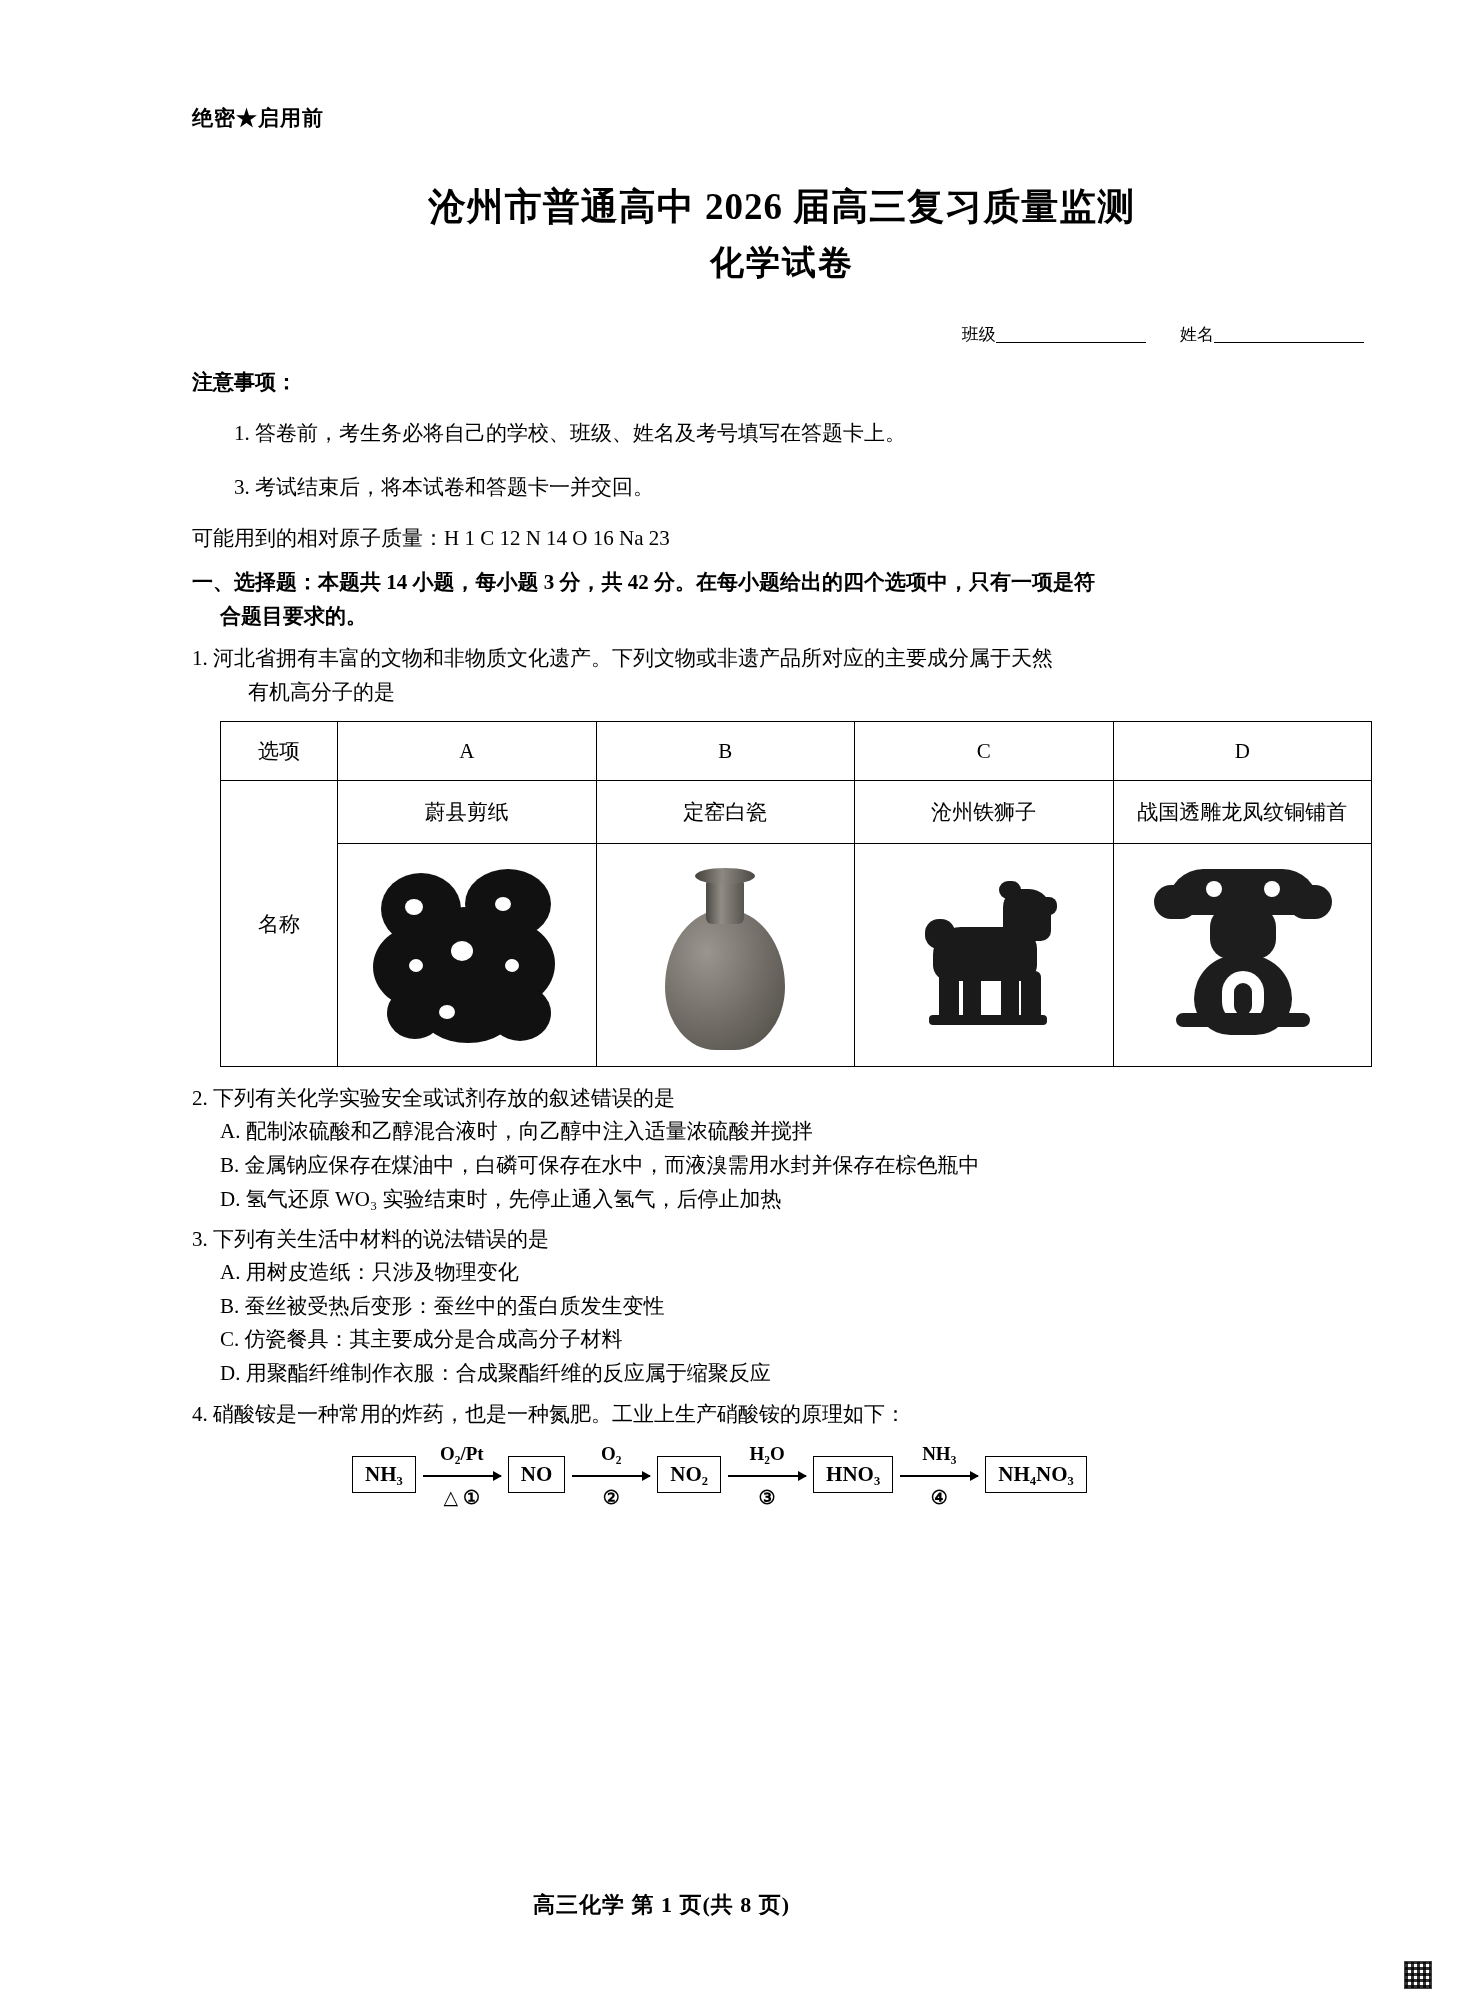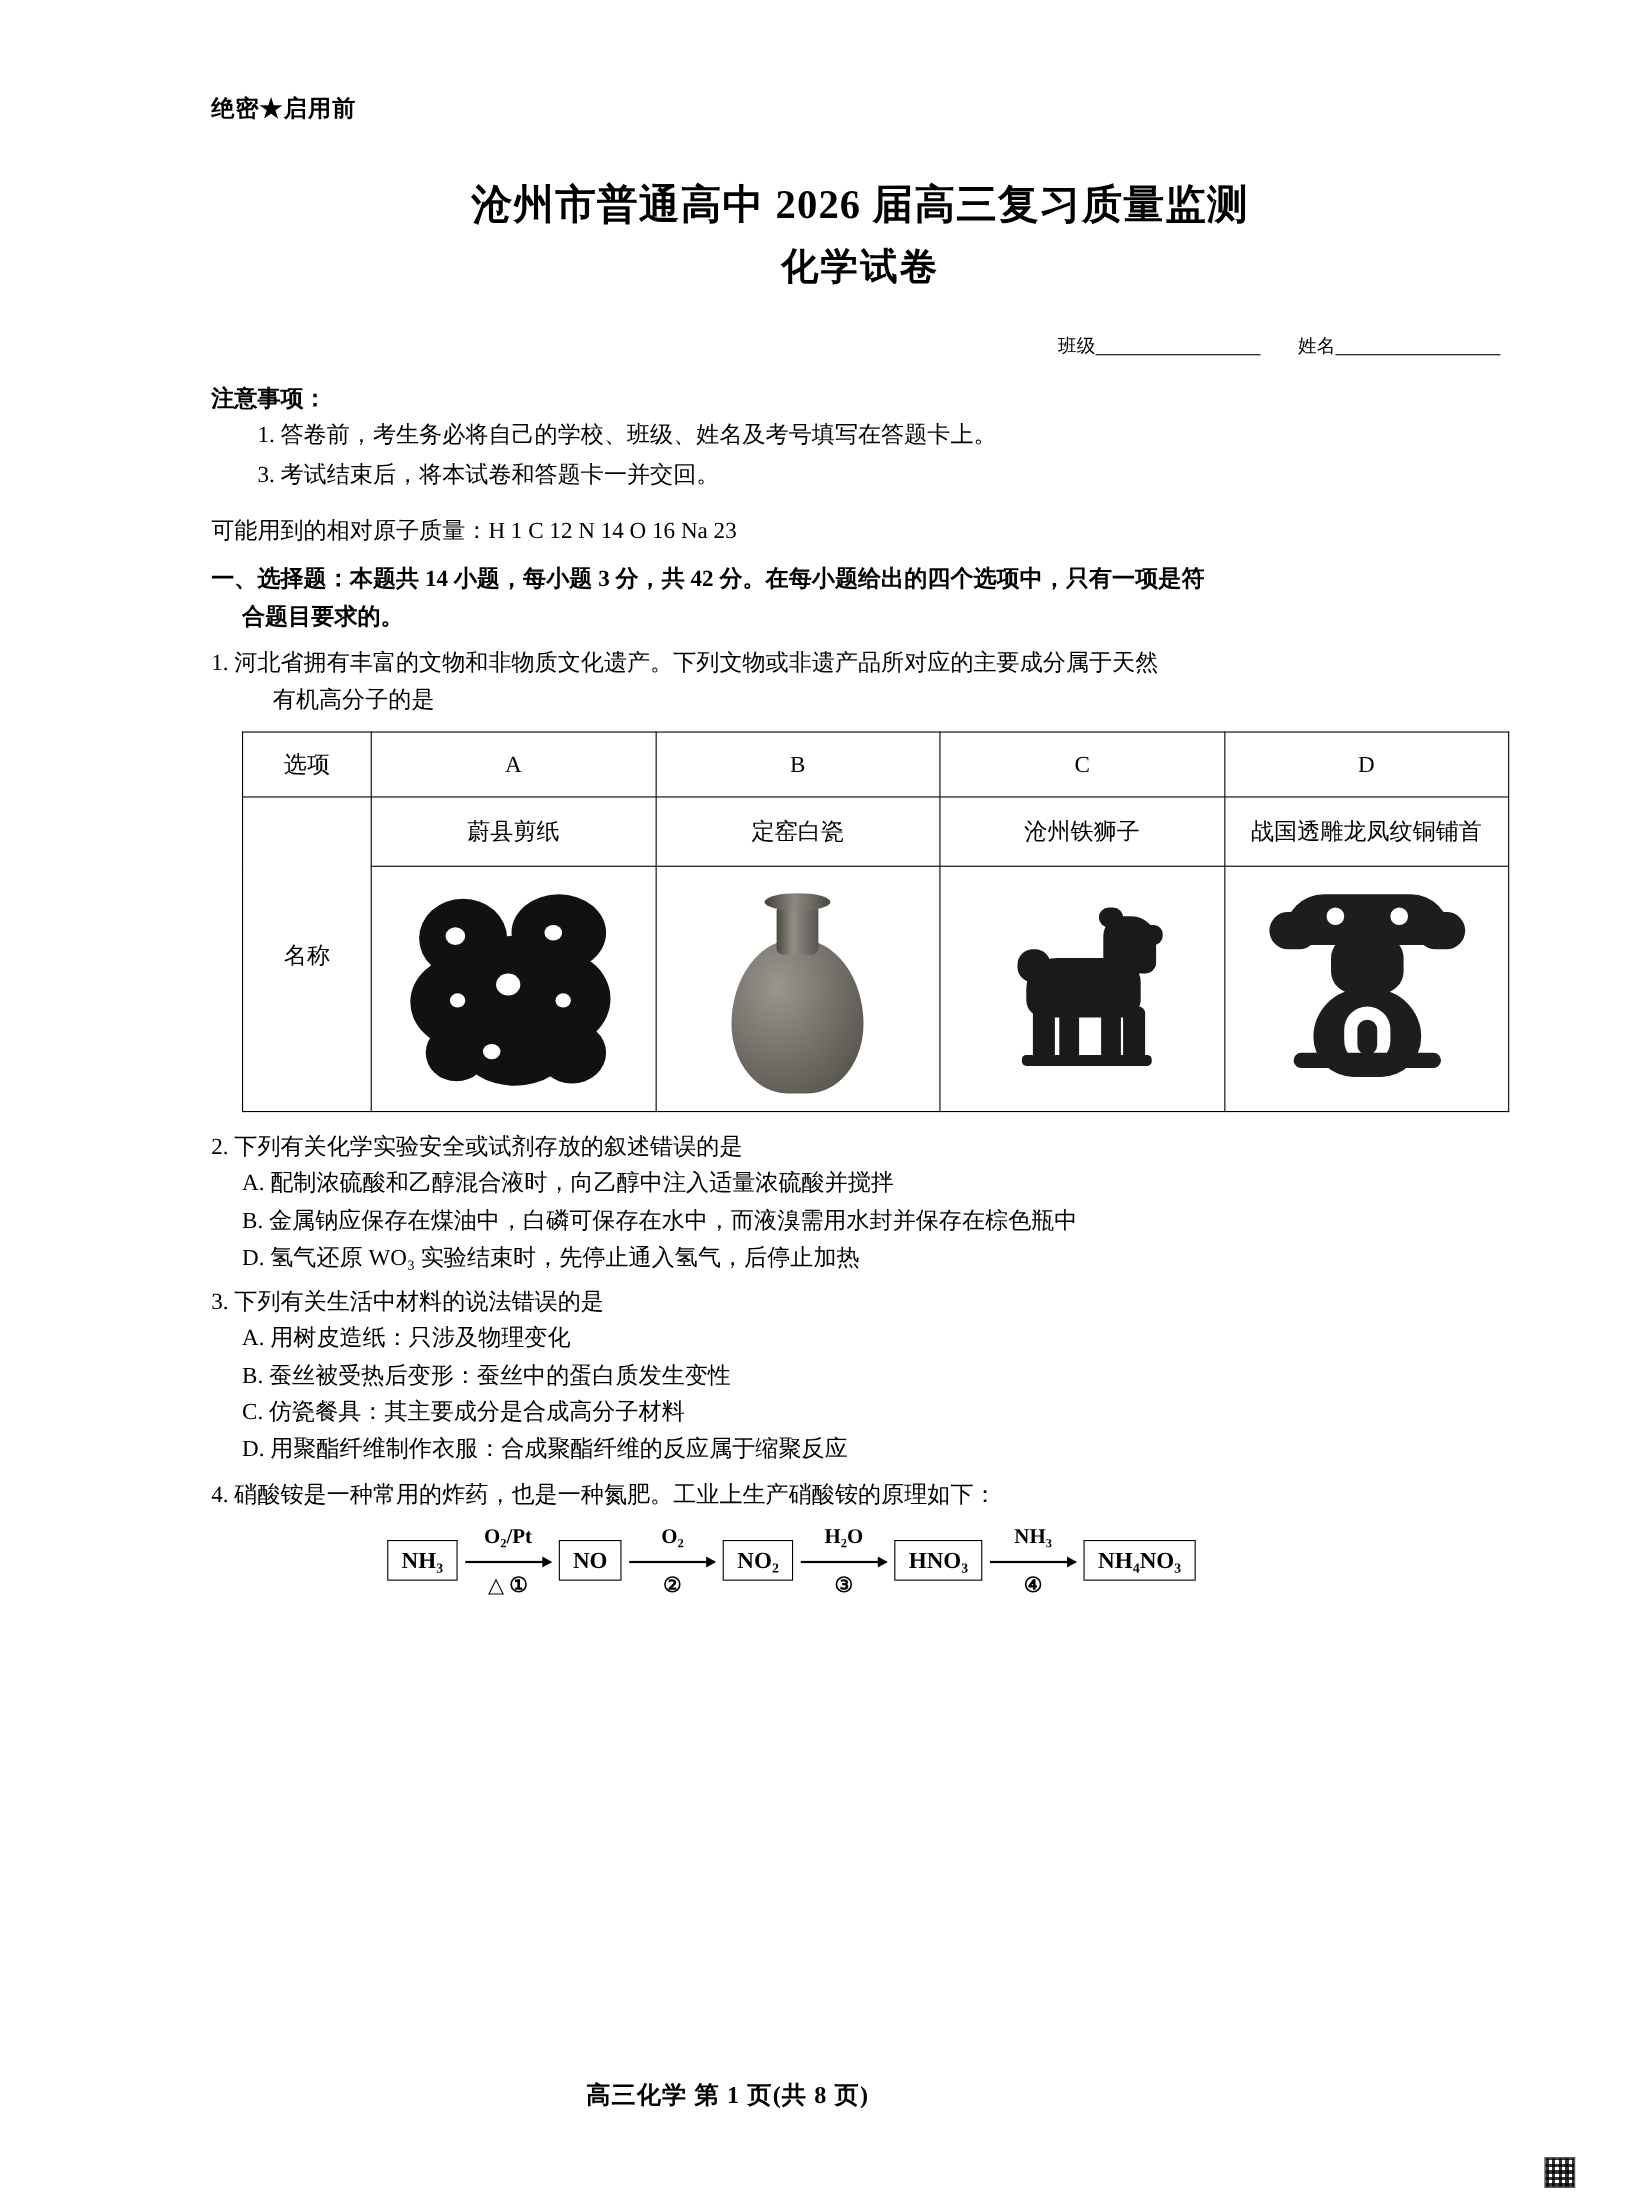--- a/index.html
+++ b/index.html
@@ -18,21 +18,21 @@
   .page {
     position: absolute;
     left: 0; top: 0;
     width: 1482px;
     height: 1999px;
     padding: 0;
   }
   .content {
     position: absolute;
     left: 192px;
-    top: 84px;
+    top: 104px;
     width: 1180px;
   }
   .secret {
     font-size: 21px;
     font-weight: bold;
     letter-spacing: 1px;
     margin-bottom: 48px;
   }
   .title-main {
     text-align: center;
@@ -68,21 +68,21 @@
   }
   .notice-title {
     margin-top: 22px;
     font-size: 21px;
     font-weight: bold;
   }
   .notice-item {
     font-size: 21px;
     line-height: 1.62;
     text-indent: 42px;
-    margin-top: 2px;
+    margin-top: 20px;
     font-family: Liberation Serif, serif;
   }
   .atomic {
     margin-top: 18px;
     font-size: 21px;
     line-height: 1.6;
   }
   .section-head {
     margin-top: 10px;
     font-size: 21px;

